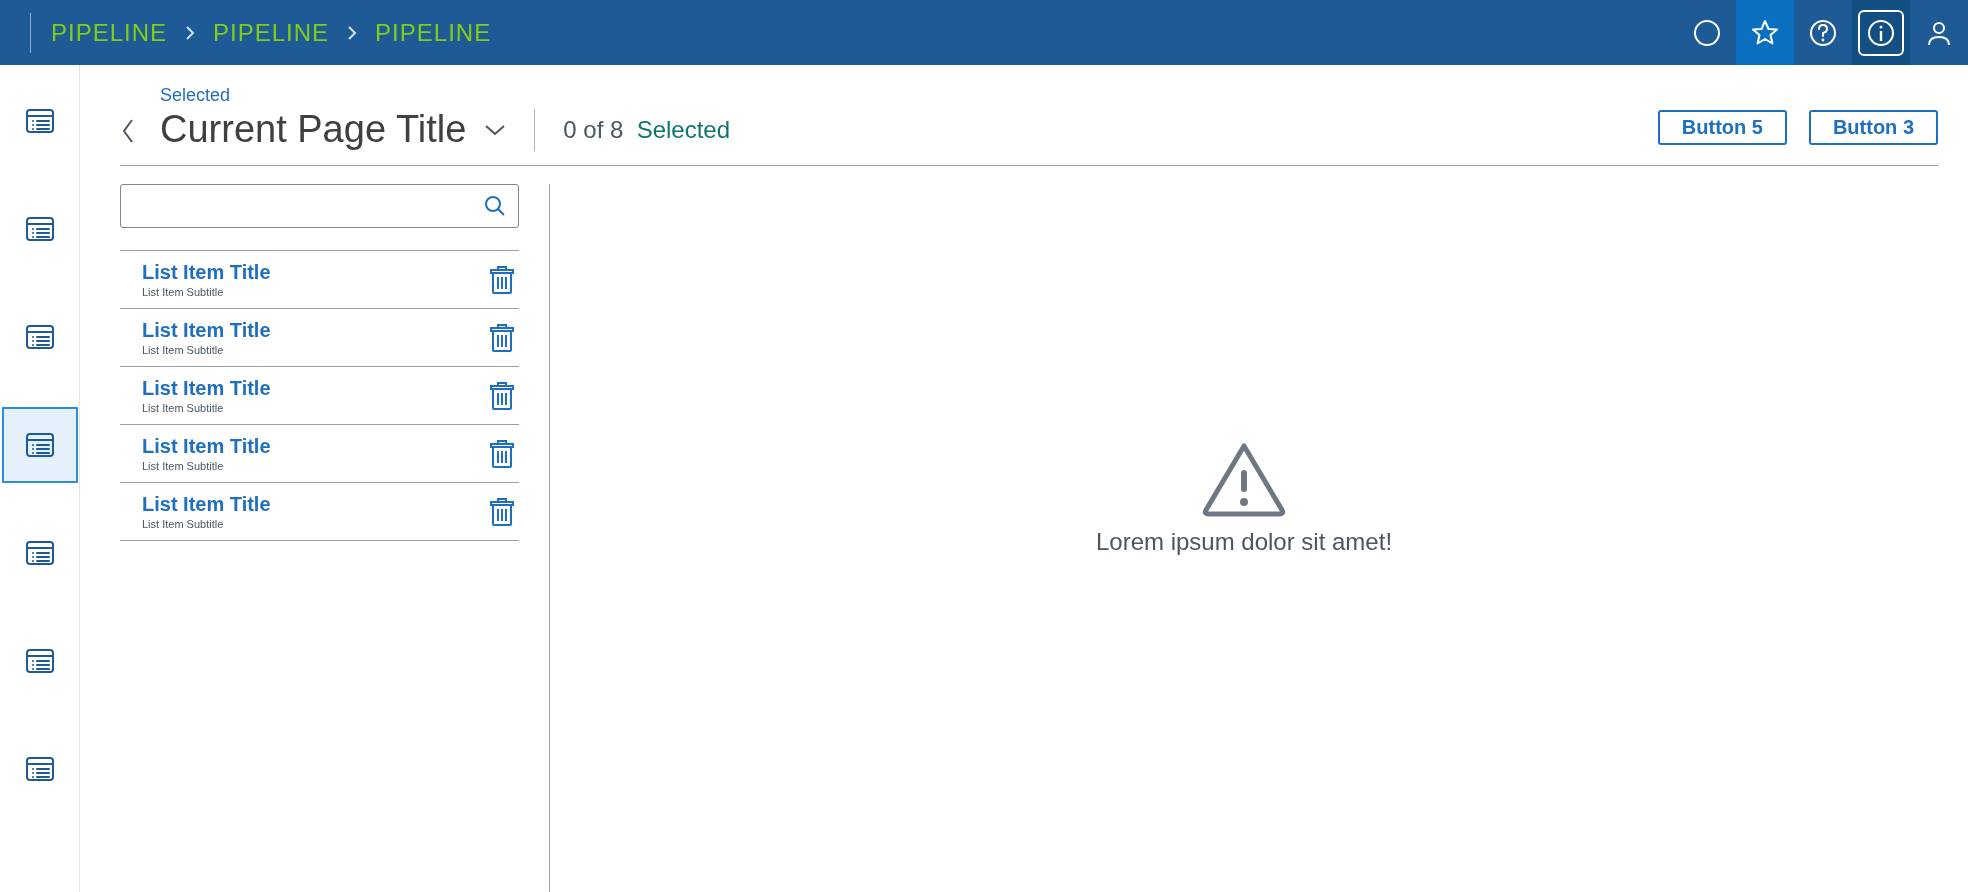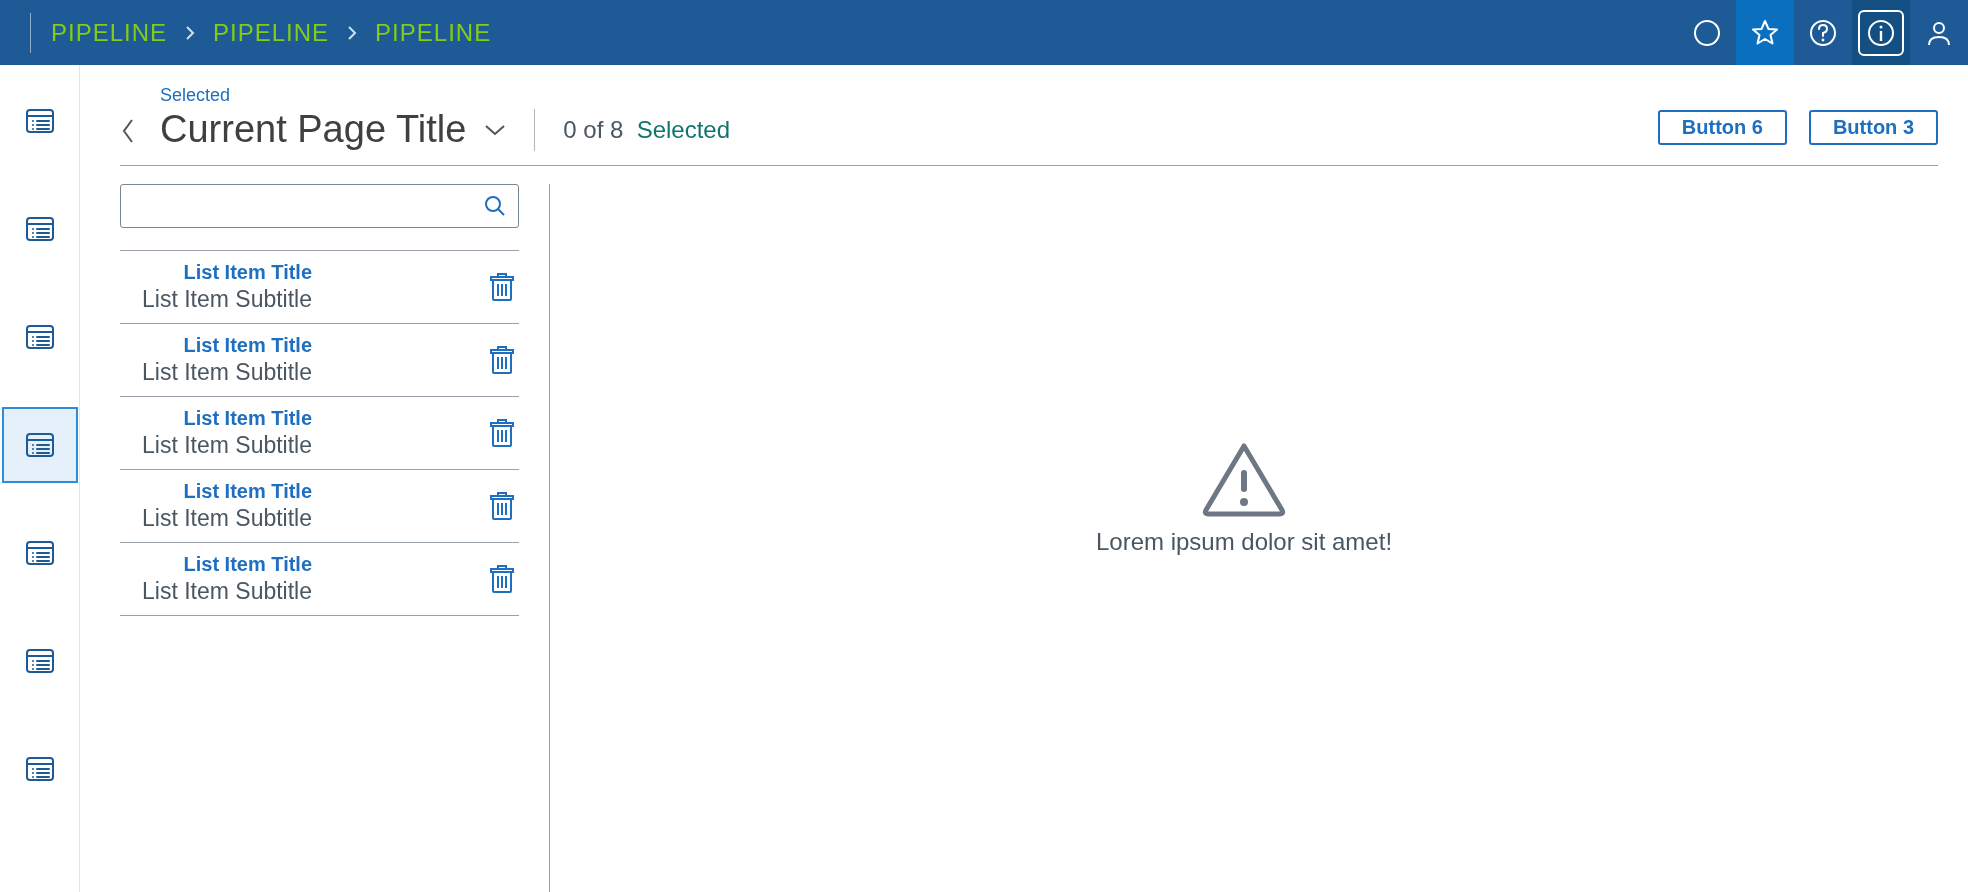--- a/index.html
+++ b/index.html
@@ -114,21 +114,21 @@
   .list { margin-top:22px; }
   .list-row {
     display:flex; align-items:center; justify-content:space-between;
     padding: 10px 2px 10px 22px;
     border-top:1px solid #98a1aa;
     cursor:pointer;
   }
   .list-row:last-child { border-bottom:1px solid #98a1aa; }
   .list-text { display:flex; flex-direction:column; }
   .list-title { color:#1e6fbf; font-weight:600; font-size:20px;text-align:right; }
-  .list-sub { color:#4a5661; font-size:23px; margin-top:2px; }
+  .list-sub { color:#4a5661; font-size:11px; margin-top:2px; }
   .trash-btn { cursor:pointer; width:30px; height:34px; display:flex; align-items:center; justify-content:center; }
 
   .content-pane { flex:1; display:flex; flex-direction:column; align-items:center; justify-content:center; padding-bottom:80px; }
   .alert-icon { width:88px; height:78px; }
   .content-msg { font-size:24px; color:#4a5661; margin-top:10px; }
 
   svg { display:block; }
 </style>
 </head>
 <body>
@@ -297,21 +297,21 @@
               </svg>
           </span>
           <div class="title-divider"></div>
           <span class="selection-info">
             <span>0 of 8</span>&nbsp;&nbsp;<span class="muted">Selected</span>
           </span>
         </div>
       </div>
     </div>
     <div class="page-header-right">
-      <button class="outline-btn">Button 6</button>
+      <button class="outline-btn">Button 5</button>
       <button class="outline-btn">Button 3</button>
     </div>
   </div>
 
   <div class="header-rule"></div>
 
   <div class="body-split">
 
     <div class="list-pane">
       <div class="search-box">

